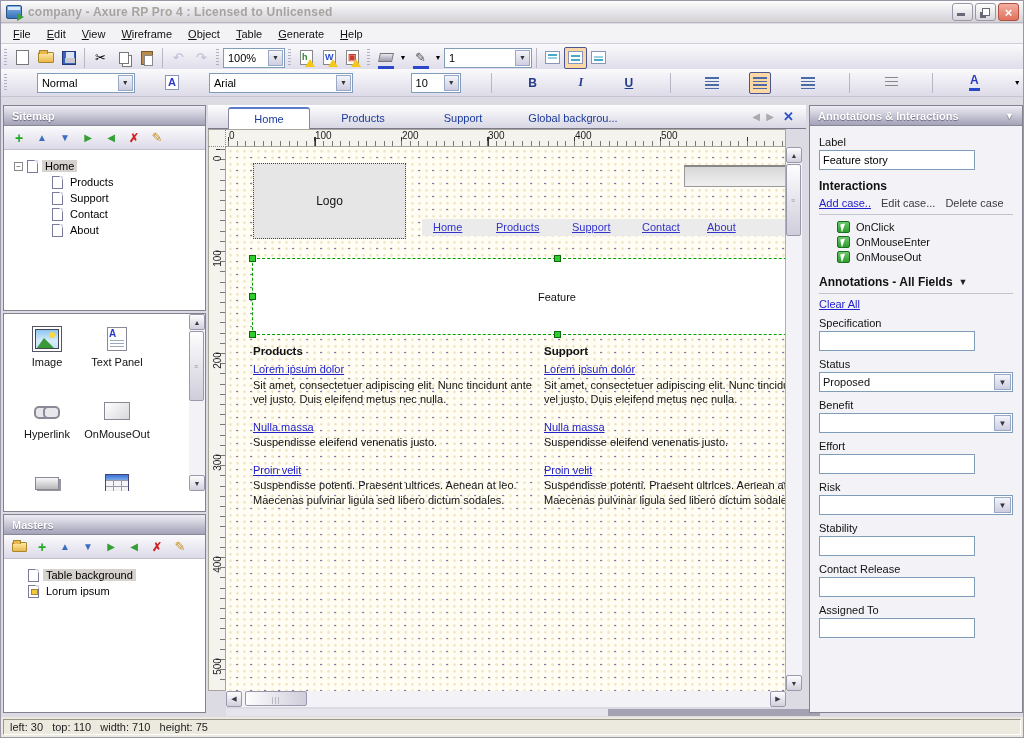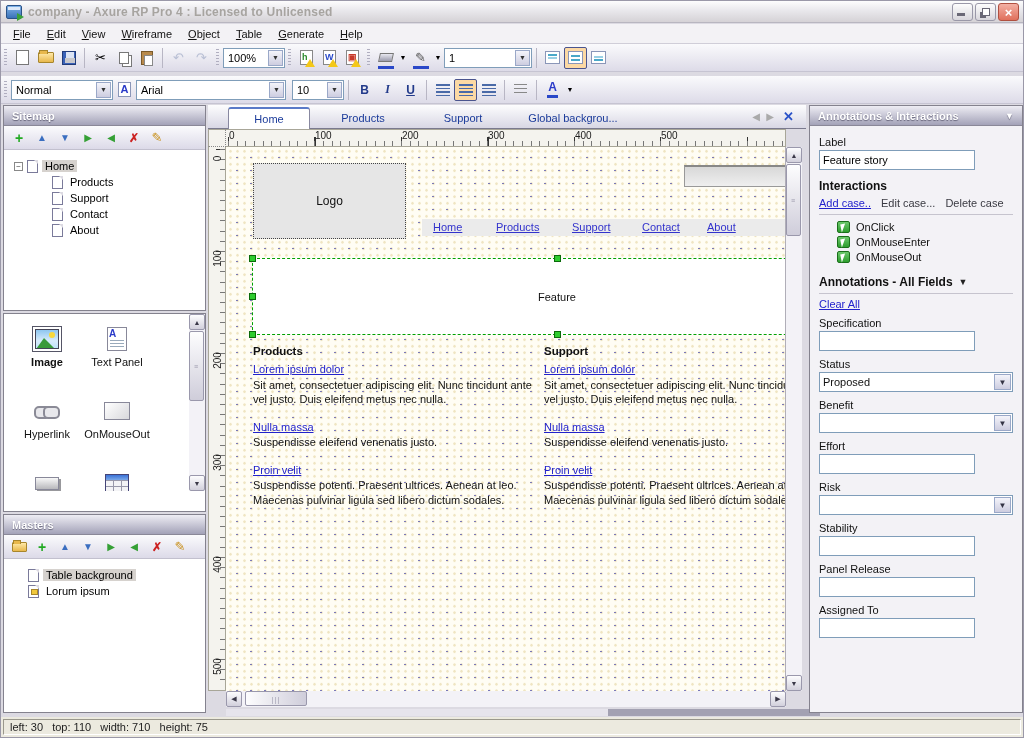--- a/index.html
+++ b/index.html
@@ -25,21 +25,21 @@
   .glyph-restore{position:absolute;left:6px;top:4px;width:8px;height:8px;border:1px solid #6a6876;background:#fff;box-shadow:-3px 3px 0 -1px #6a6876;}
   .glyph-close{position:absolute;left:0;top:0;width:100%;height:100%;display:flex;align-items:center;justify-content:center;color:#fff;font-weight:bold;font-size:13px;}
 
   
   .menubar{position:absolute;left:0;top:23px;width:100%;height:20px;background:#f3f2f5;display:flex;align-items:center;padding-left:4px;border-bottom:1px solid #d0ced8;}
   .menuitem{display:inline-block;font-size:11px;color:#111;padding:2px 8px;cursor:default;}
   .menuitem::first-letter{text-decoration:underline;}
 
   
   .toolbar{position:absolute;left:0;width:100%;height:28px;background:linear-gradient(#fafafc,#dddbe8);display:flex;align-items:center;border-bottom:1px solid #c6c4d2;}
-  .tb1{top:43px;} .tb2{top:75px;}
+  .tb1{top:43px;} .tb2{top:68px;gap:26px;}
   .grip{width:3px;height:18px;margin:0 4px 0 3px;background:repeating-linear-gradient(180deg,#b0aec0 0 1px,transparent 1px 3px);}
   .tsep{width:1px;height:20px;background:#b8b6c4;margin:0 4px;}
   .tbtn{width:23px;height:22px;display:flex;align-items:center;justify-content:center;border:1px solid transparent;border-radius:2px;position:relative;cursor:pointer;}
   .tbtn.sel{background:var(--toolbar_selected);border-color:#4a548e;}
   .tbtn.dis{opacity:.45;}
   .combo{height:20px;background:#fff;border:1px solid #7f9db9;display:flex;align-items:center;font-size:11px;padding-left:4px;position:relative;cursor:pointer;}
   .combo .carr{position:absolute;right:1px;top:1px;bottom:1px;width:15px;background:linear-gradient(#f4f4fa,#cdcde0);border:1px solid #9aa8c8;display:flex;align-items:center;justify-content:center;font-size:7px;color:#333;}
   
   .ic{position:relative;display:inline-block;}
   .ic-new{width:13px;height:15px;background:#fff;border:1px solid #777;}
@@ -372,21 +372,21 @@
       </div>
       <div class="trow" style="padding-left:38px">
         <span class="pgico"></span>
         <span class="lbl">About</span>
       </div>
     </div>
   </div>
 
   <div class="panel" style="top:312px;height:199px;">
     <div class="pbody" style="height:177px;">
-      <div class="witem" style="left:8px;top:10px;font-weight:bold;">
+      <div class="witem" style="left:8px;top:10px;">
         <div class="wicon">
             <span class="ic ic-img"></span>
           </div>
         <div class="wlabel">Image</div>
       </div>
       <div class="witem" style="left:8px;top:82px;">
         <div class="wicon">
             <span class="ic ic-hyper"></span>
           </div>
         <div class="wlabel">Hyperlink</div>
@@ -598,21 +598,21 @@
 
       <div class="cap">Risk</div>
       <div class="tselect">
           <span></span>
           <span class="carr">▼</span>
         </div>
 
       <div class="cap">Stability</div>
       <input class="tinput" value="" style="">
 
-      <div class="cap">Panel Release</div>
+      <div class="cap">Contact Release</div>
       <input class="tinput" value="" style="">
 
       <div class="cap">Assigned To</div>
       <input class="tinput" value="" style="">
     </div>
   </div>
 
   <div class="statusbar">
     <span class="scell" style="flex:1">left: 30   top: 110   width: 710   height: 75</span>
   </div>

